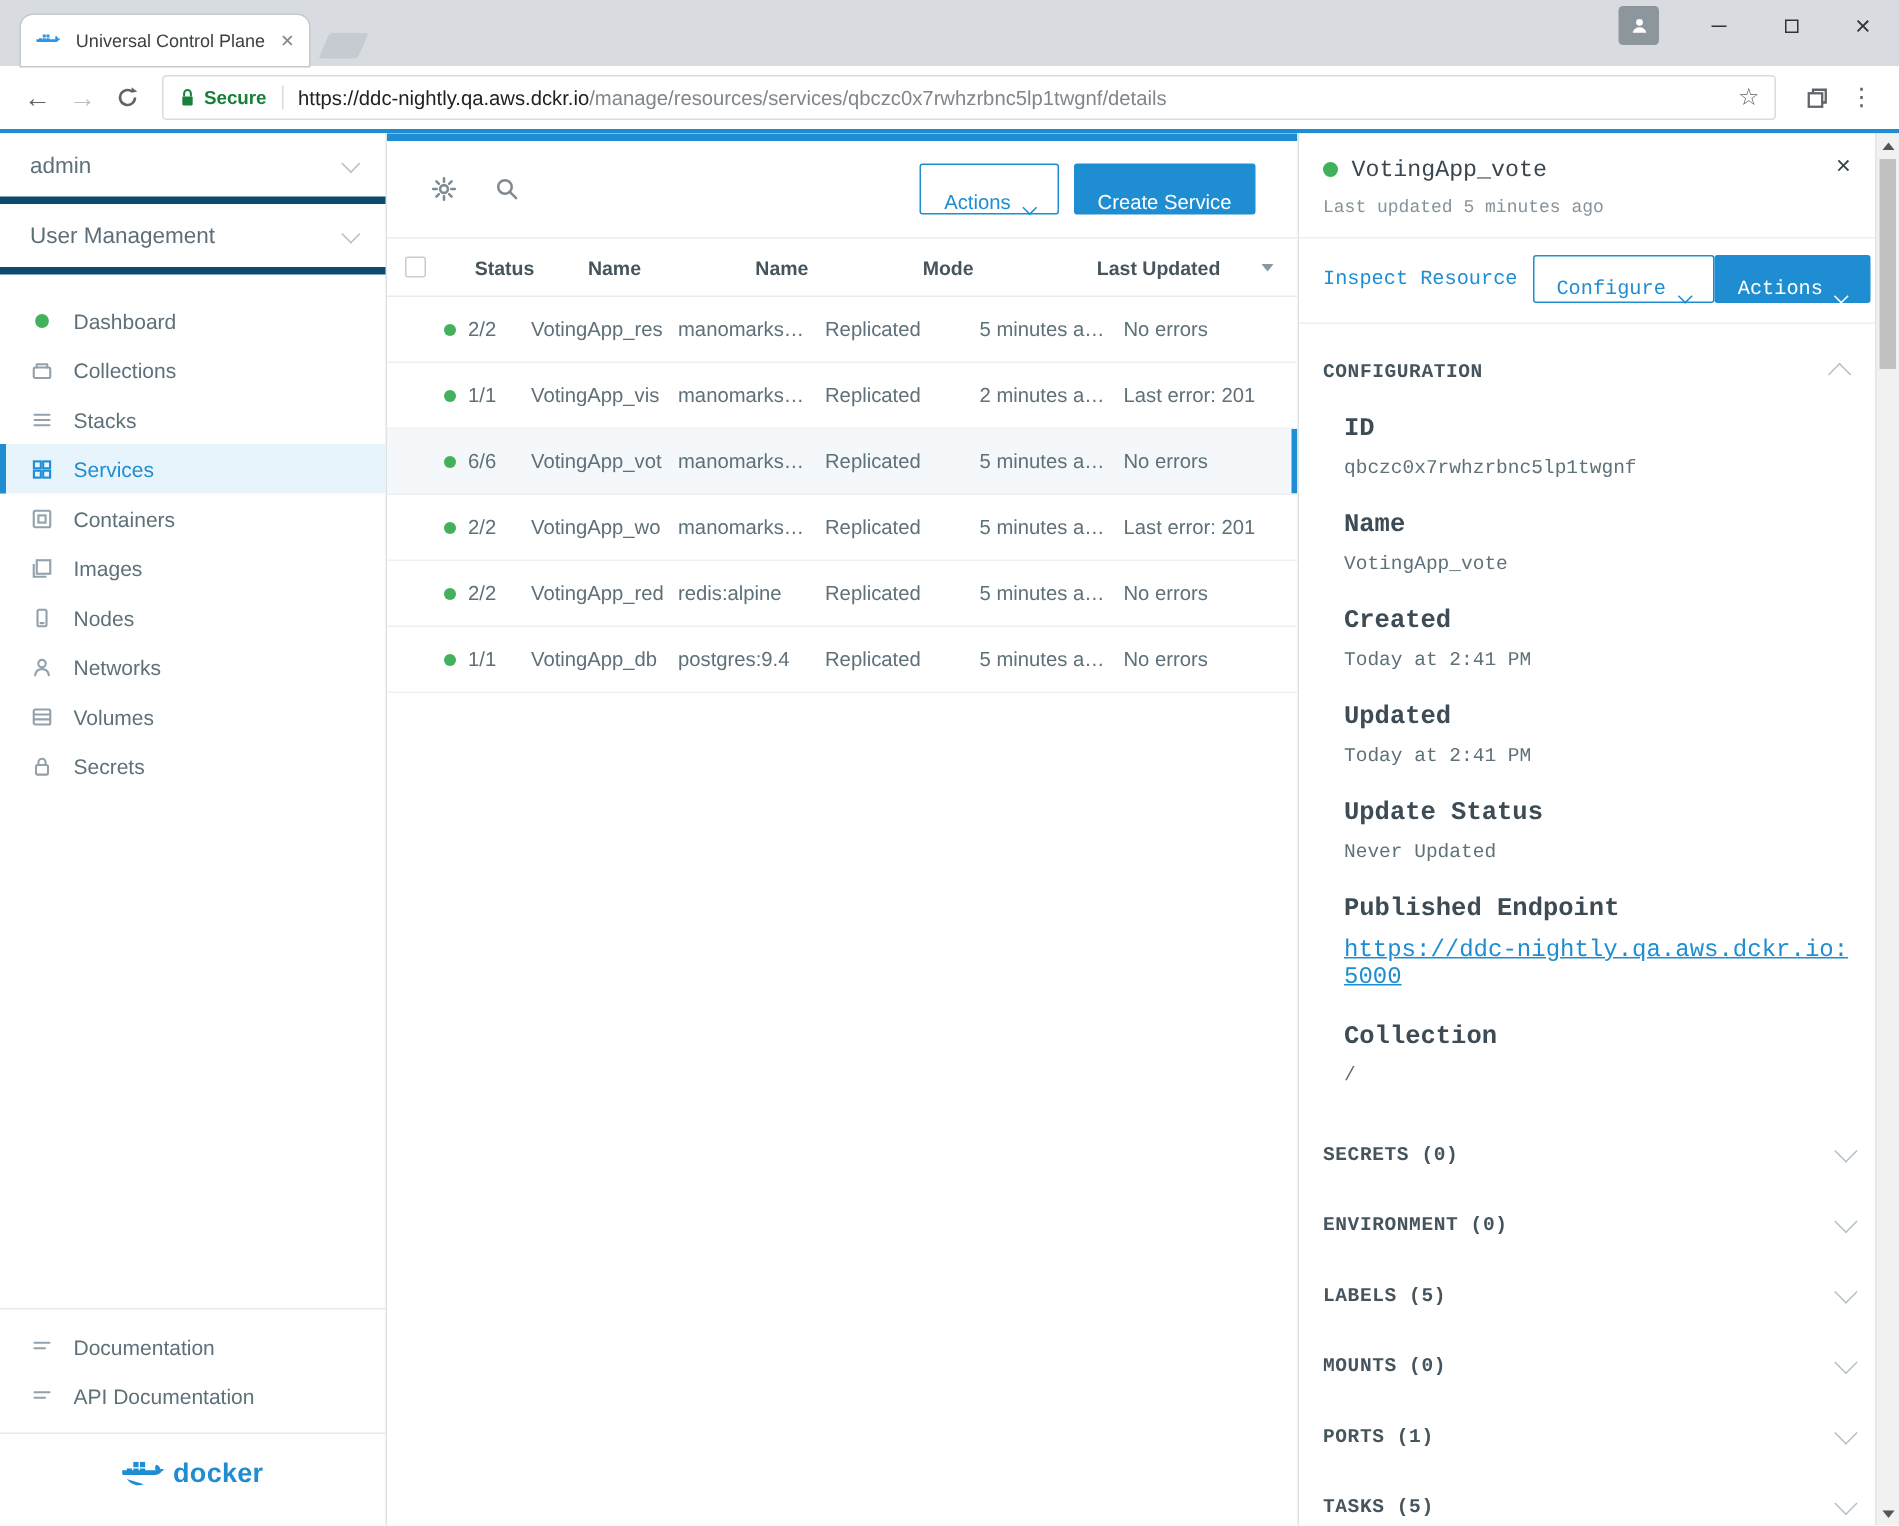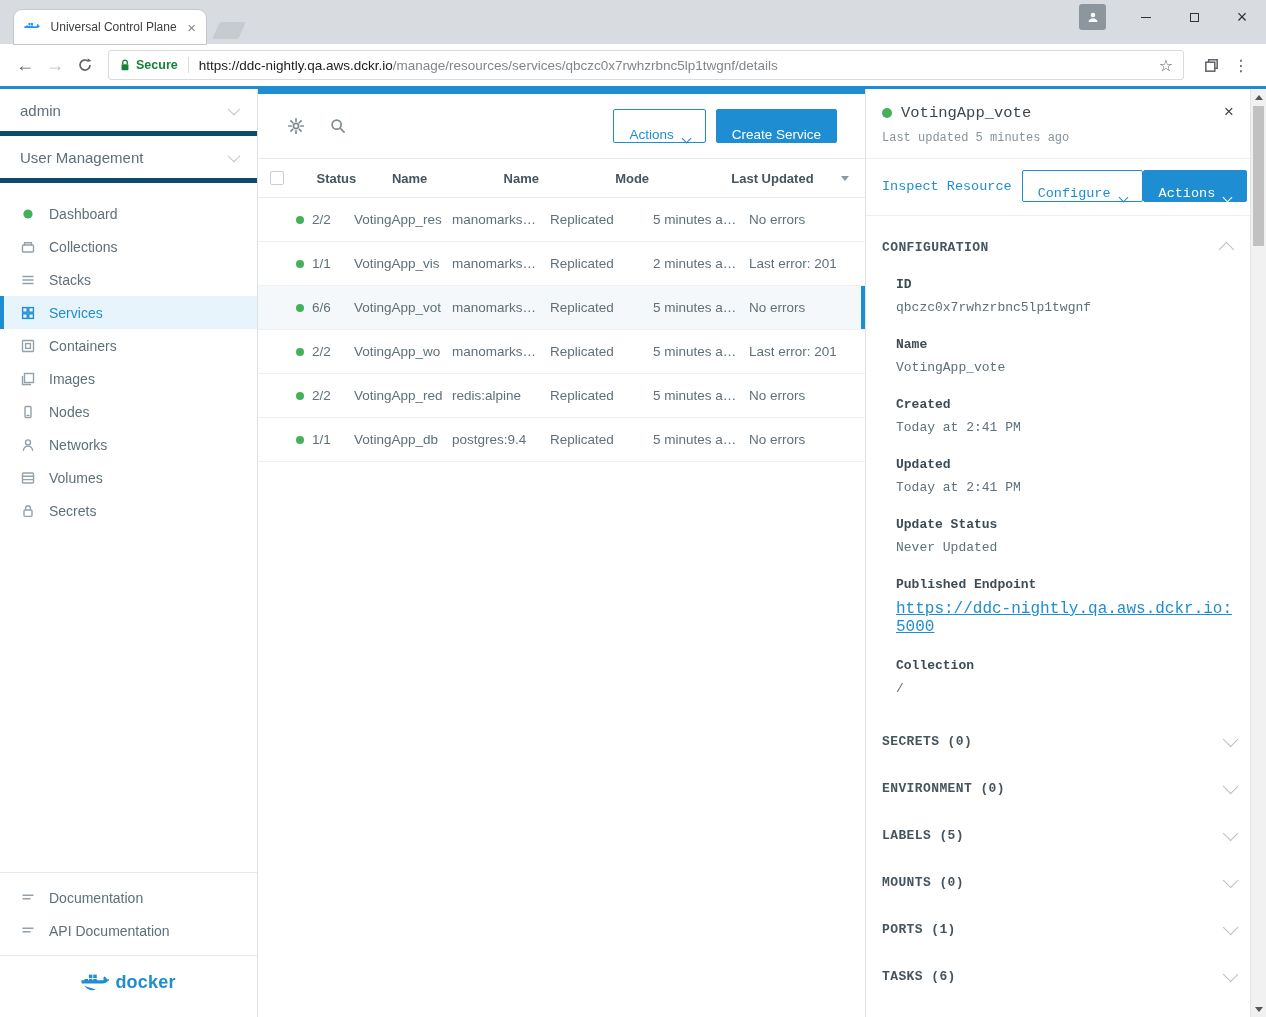--- a/index.html
+++ b/index.html
@@ -112,21 +112,21 @@
   .btn-sm{height:32px;}
   .panel-body{flex:1;padding:0 16px;overflow:hidden;}
   .sec-head{margin-top:24px;display:flex;align-items:center;font-size:13px;font-weight:700;
        color:#45545d;letter-spacing:.4px;cursor:pointer;}
   .chev-lg{display:inline-block;width:11px;height:11px;border-right:1.5px solid #b4bfc6;
        border-bottom:1.5px solid #b4bfc6;margin-left:auto;}
   .chev-down{transform:rotate(45deg) translateY(-3px);}
   .chev-up{transform:rotate(-135deg) translateY(-3px);}
   .fields{margin:22px 0 0 14px;}
   .field{margin-bottom:22px;}
-  .f-label{font-size:13px;font-weight:700;color:#3d4b55;margin-bottom:8px;}
+  .f-label{font-size:17px;font-weight:700;color:#3d4b55;margin-bottom:8px;}
   .f-value{font-size:13px;color:#5e7079;word-break:break-all;}
   .f-link{color:var(--accent);text-decoration:underline;font-size:16px;}
   .sections{margin-top:14px;}
   .section-row{display:flex;align-items:center;height:47px;font-size:13px;font-weight:700;
        color:#45545d;letter-spacing:.4px;cursor:pointer;}
 
   
   .scrollbar{width:16px;background:#f1f1f1;border-left:1px solid #e4e4e4;position:relative;}
   .sb-arrow{position:absolute;left:0;width:100%;height:16px;display:flex;align-items:center;
        justify-content:center;cursor:pointer;}
@@ -533,21 +533,21 @@
         </div>
         <div class="section-row">
           <span>MOUNTS (0)</span>
           <span class="chev-lg chev-down"></span>
         </div>
         <div class="section-row">
           <span>PORTS (1)</span>
           <span class="chev-lg chev-down"></span>
         </div>
         <div class="section-row">
-          <span>TASKS (6)</span>
+          <span>TASKS (5)</span>
           <span class="chev-lg chev-down"></span>
         </div>
         <div class="section-row">
           <span>TASK TEMPLATE</span>
           <span class="chev-lg chev-down"></span>
         </div>
 
       </div>
     </div>
   </div>

